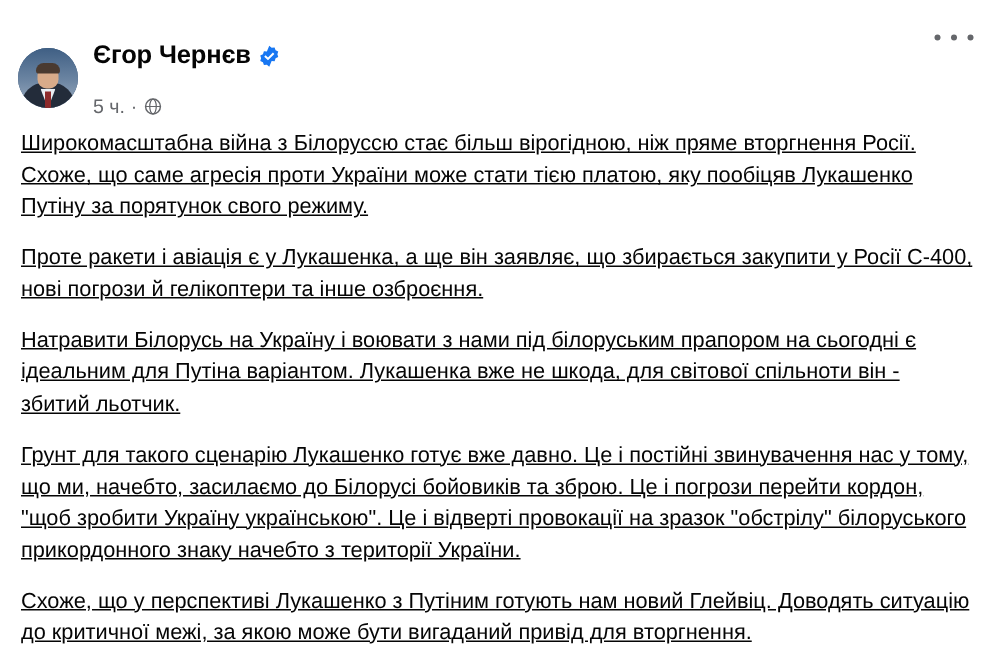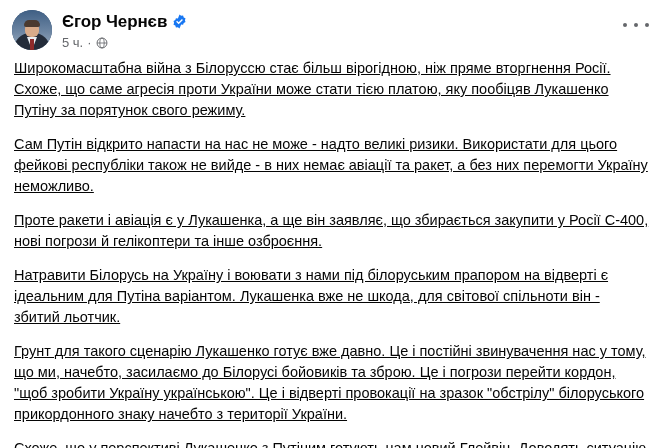--- a/index.html
+++ b/index.html
@@ -16,22 +16,22 @@
   }
   .post {
     width: 663px;
     height: 448px;
     background: #ffffff;
     box-sizing: border-box;
     position: relative;
   }
   .post-header {
     display: flex;
-    align-items: flex-end;
-    padding: 10px 12px 4px 12px;
+    align-items: center;
+    padding: 26px 12px 4px 12px;
     position: relative;
   }
   .avatar {
     width: 40px;
     height: 40px;
     border-radius: 50%;
     overflow: hidden;
     flex: 0 0 40px;
     background: #2b4a6f;
     position: relative;
@@ -90,21 +90,21 @@
   .verified {
     margin-left: 5px;
     width: 15px;
     height: 15px;
     flex: 0 0 15px;
     display: inline-block;
   }
   .meta-row {
     display: flex;
     align-items: center;
-    margin-top: 3px;
+    margin-top: 16px;
     color: #65676b;
     font-size: 13px;
   }
   .meta-sep {
     margin: 0 4px;
     color: #65676b;
     font-size: 13px;
   }
   .globe {
     width: 12px;
@@ -186,21 +186,20 @@
     <div class="more-btn">
       <i></i>
       <i></i>
       <i></i>
     </div>
 
   </div>
 
   <div class="post-body">
     <p>Широкомасштабна війна з Білоруссю стає більш вірогідною, ніж пряме вторгнення Росії. Схоже, що саме агресія проти України може стати тією платою, яку пообіцяв Лукашенко Путіну за порятунок свого режиму.</p>
-    <p>Сам Путін відкрито напасти на нас не може - надто великі ризики. Використати для цього фейкові республіки також не вийде - в них немає авіації та ракет, а без них перемогти Україну неможливо.</p>
     <p>Проте ракети і авіація є у Лукашенка, а ще він заявляє, що збирається закупити у Росії С-400, нові погрози й гелікоптери та інше озброєння.</p>
-    <p>Натравити Білорусь на Україну і воювати з нами під білоруським прапором на відверті є ідеальним для Путіна варіантом. Лукашенка вже не шкода, для світової спільноти він - збитий льотчик.</p>
+    <p>Натравити Білорусь на Україну і воювати з нами під білоруським прапором на сьогодні є ідеальним для Путіна варіантом. Лукашенка вже не шкода, для світової спільноти він - збитий льотчик.</p>
     <p>Грунт для такого сценарію Лукашенко готує вже давно. Це і постійні звинувачення нас у тому, що ми, начебто, засилаємо до Білорусі  бойовиків та зброю. Це і погрози перейти кордон, "щоб зробити Україну українською". Це і відверті провокації на зразок "обстрілу" білоруського прикордонного знаку начебто з території України.</p>
     <p>Схоже, що у перспективі Лукашенко з Путіним готують нам новий Глейвіц. Доводять ситуацію до критичної межі, за якою може бути вигаданий привід для вторгнення.</p>
 
   </div>
 
 </div>
 
 </body></html>

